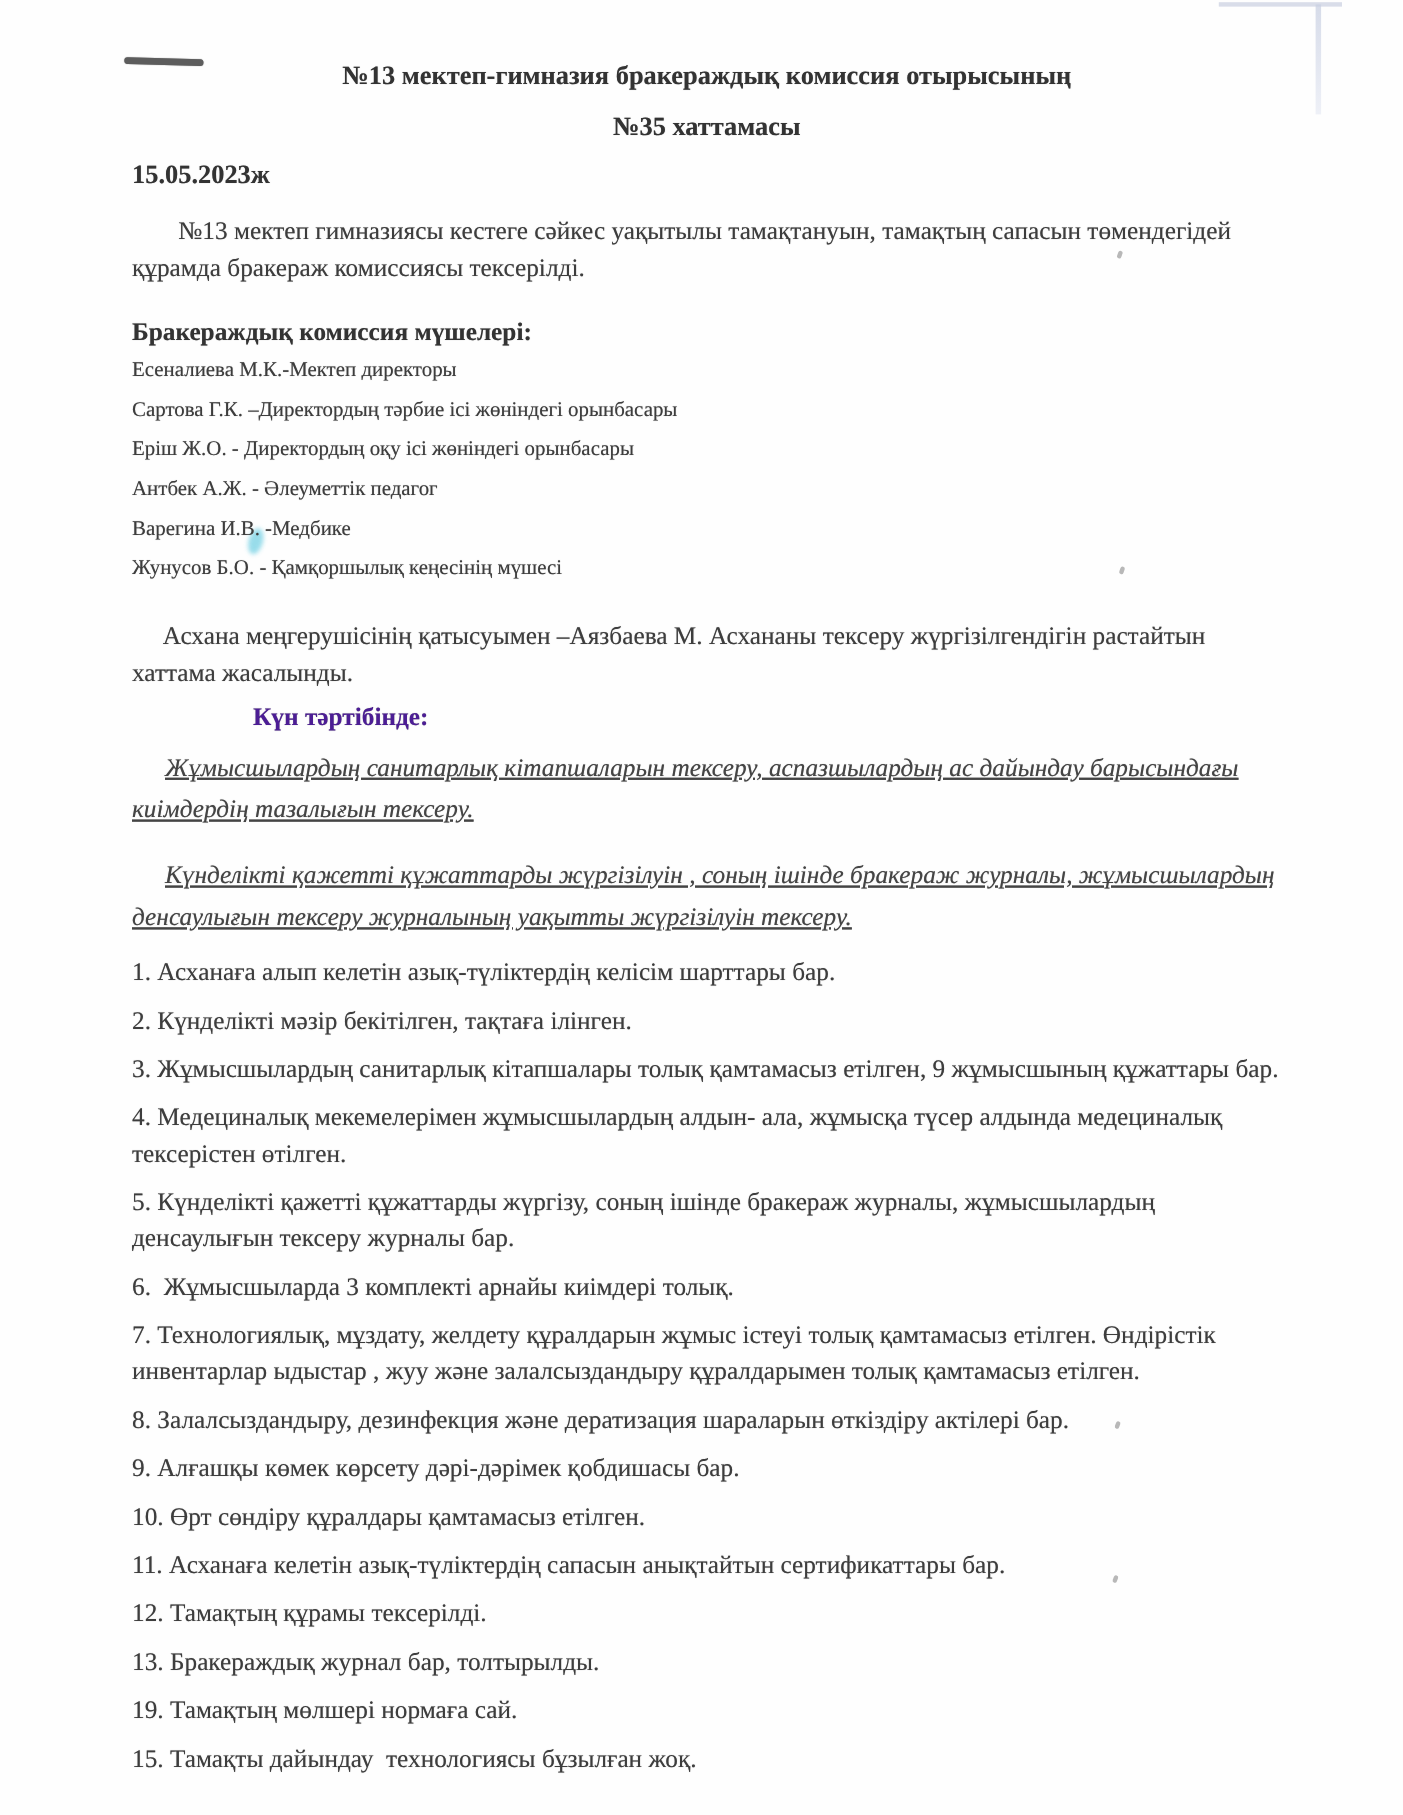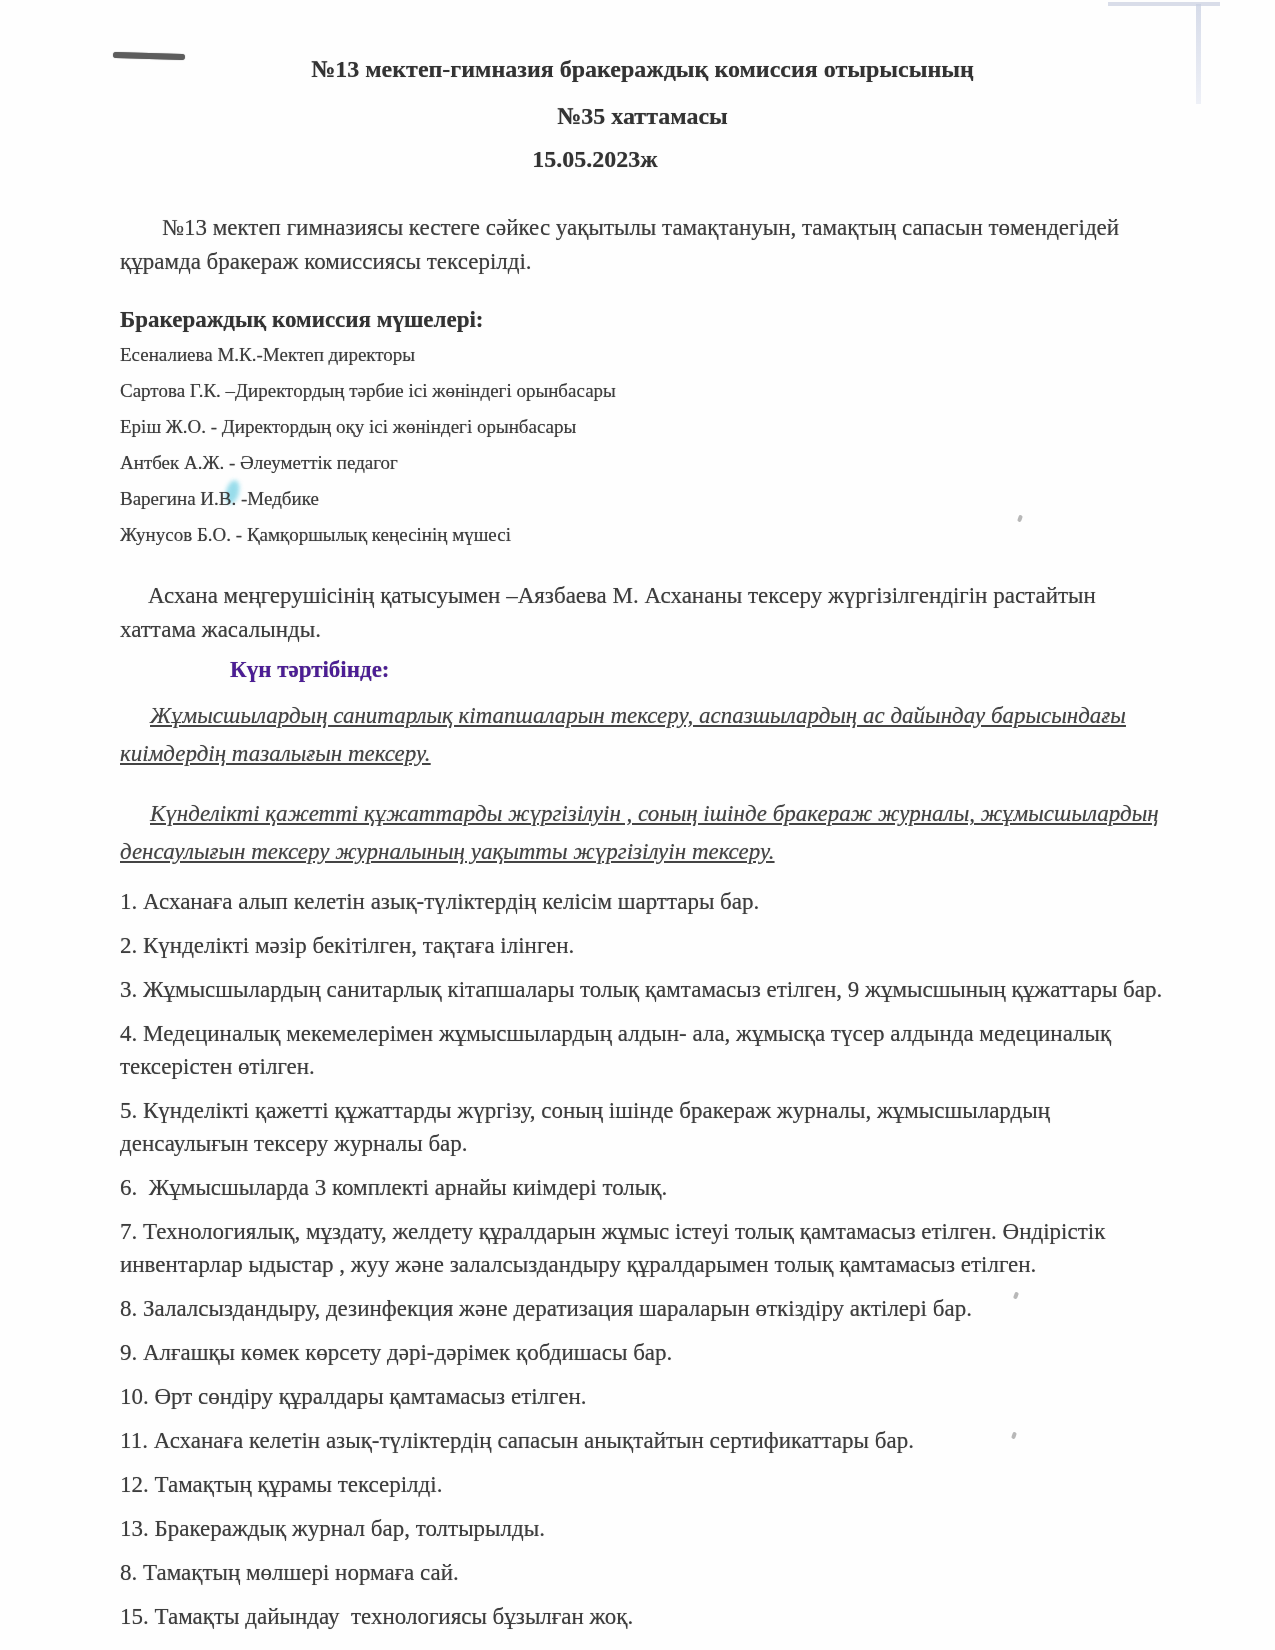--- a/index.html
+++ b/index.html
@@ -29,35 +29,35 @@
     color:#333;
   }
   h2.subtitle{
     font-size:24px;
     font-weight:bold;
     text-align:center;
     margin:20px 0 0 0;
     color:#333;
   }
   .date{
-    text-align:center;
+    text-align:left;
     font-weight:bold;
     font-size:24px;
     padding-right:95px;
     margin-top:16px;
     color:#333;
   }
   p{
     font-size:23px;
     line-height:34px;
     margin:0;
     color:#3d3d3d;
   }
   .intro{
-    margin-top:38px;
+    margin-top:20px;
     text-indent:42px;
   }
   .commission-heading{
     margin-top:24px;
     font-weight:bold;
     color:#333;
   }
   .member{
     font-size:19px;
     line-height:36px;
@@ -167,18 +167,18 @@
       <p class="finding">4. Медециналық мекемелерімен жұмысшылардың алдын- ала, жұмысқа түсер алдында медециналық тексерістен өтілген.</p>
       <p class="finding">5. Күнделікті қажетті құжаттарды жүргізу, соның ішінде бракераж журналы, жұмысшылардың денсаулығын тексеру журналы бар.</p>
       <p class="finding">6.  Жұмысшыларда 3 комплекті арнайы киімдері толық.</p>
       <p class="finding">7. Технологиялық, мұздату, желдету құралдарын жұмыс істеуі толық қамтамасыз етілген. Өндірістік инвентарлар ыдыстар , жуу және залалсыздандыру құралдарымен толық қамтамасыз етілген.</p>
       <p class="finding">8. Залалсыздандыру, дезинфекция және дератизация шараларын өткіздіру актілері бар.</p>
       <p class="finding">9. Алғашқы көмек көрсету дәрі-дәрімек қобдишасы бар.</p>
       <p class="finding">10. Өрт сөндіру құралдары қамтамасыз етілген.</p>
       <p class="finding">11. Асханаға келетін азық-түліктердің сапасын анықтайтын сертификаттары бар.</p>
       <p class="finding">12. Тамақтың құрамы тексерілді.</p>
       <p class="finding">13. Бракераждық журнал бар, толтырылды.</p>
-      <p class="finding">8. Тамақтың мөлшері нормаға сай.</p>
+      <p class="finding">19. Тамақтың мөлшері нормаға сай.</p>
       <p class="finding">15. Тамақты дайындау  технологиясы бұзылған жоқ.</p>
     </div>
 
   </div>
 </div>
 
 </body></html>

